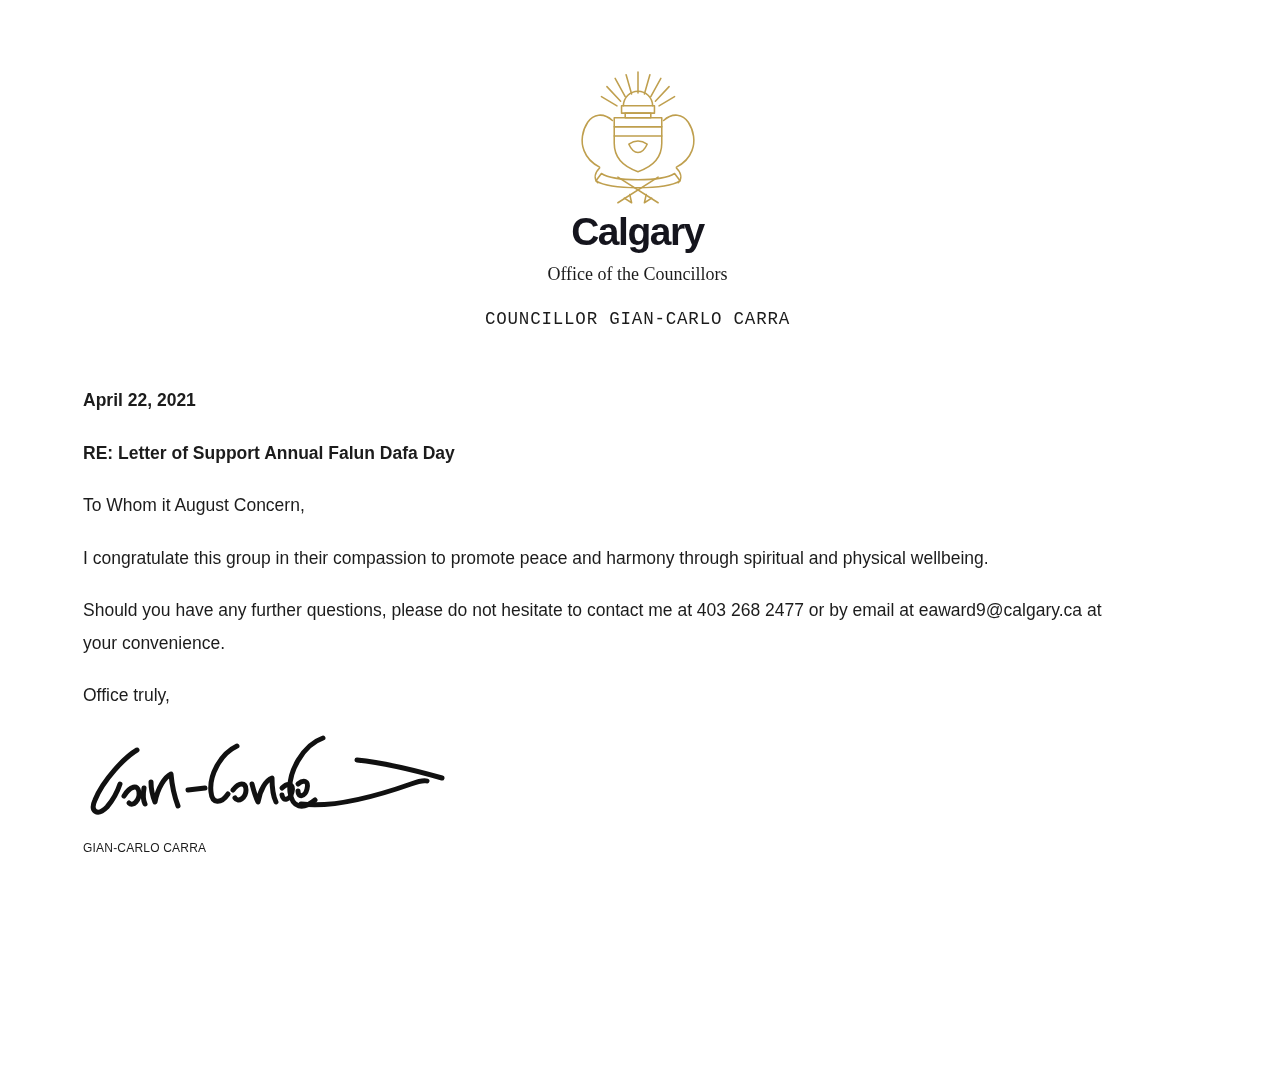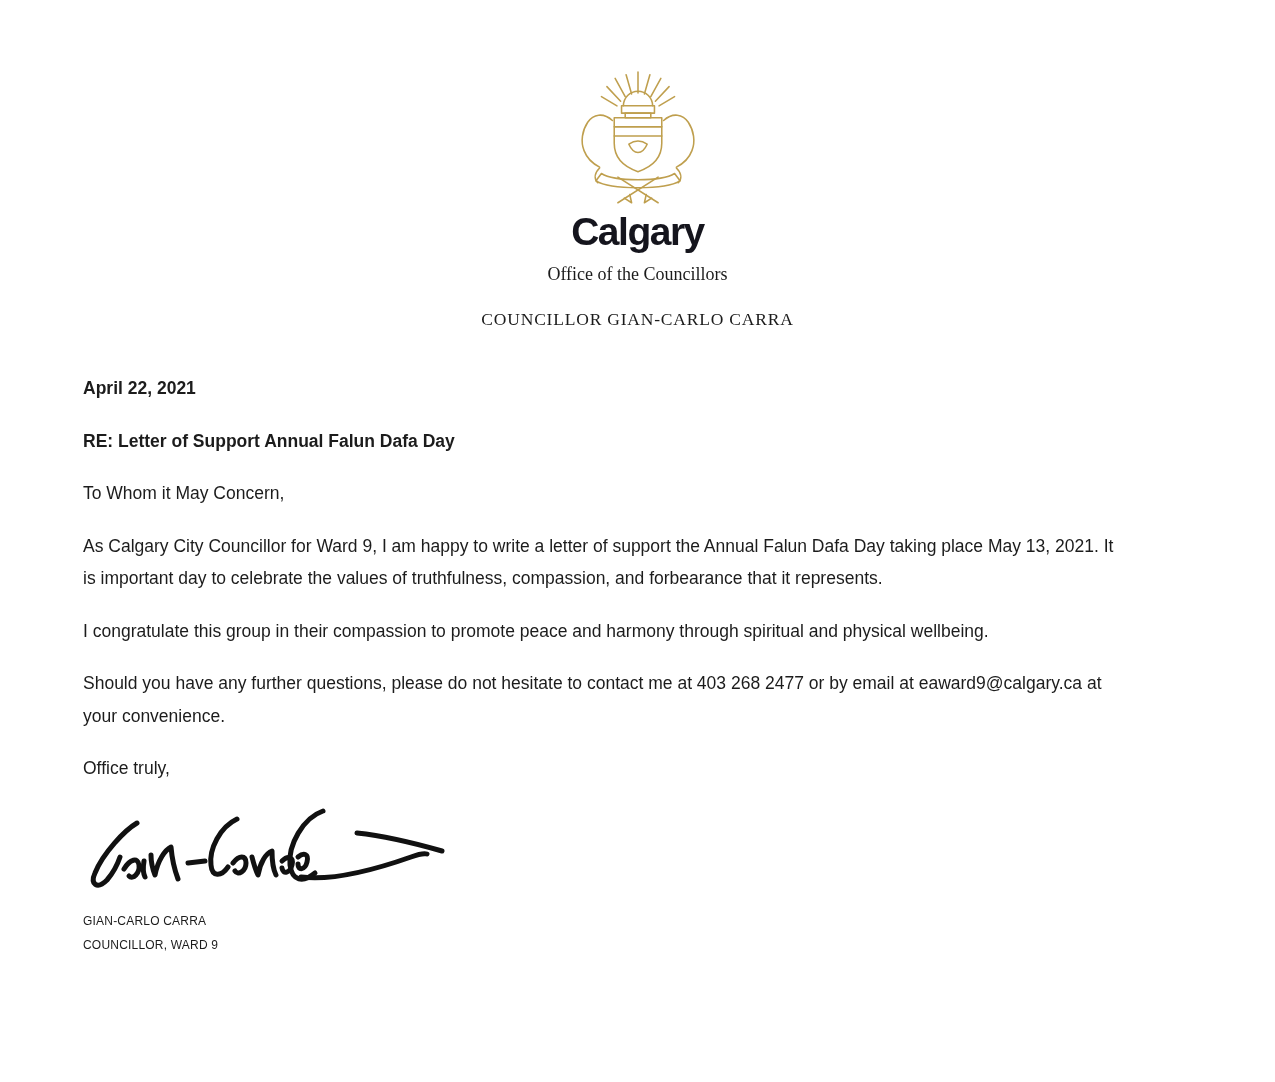--- a/index.html
+++ b/index.html
@@ -24,32 +24,32 @@
     margin-top: 2px;
   }
   .office-line {
     font-family: Liberation Serif, serif;
     font-size: 18px;
     color: #1b1b1b;
     line-height: 22px;
     margin-top: 7px;
   }
   .councillor-line {
-    font-family: Liberation Serif, serif;
+    font-family: Liberation Mono, monospace;
     font-size: 17.5px;
     letter-spacing: 0.8px;
     color: #1b1b1b;
     line-height: 22px;
     margin-top: 23px;
   }
 
   
   main { padding: 42px 85px 0 83px; }
   main p {
-    margin: 0 0 20px 0;
+    margin: 12px 0 20px 0;
     font-size: 17.5px;
     line-height: 32.5px;
     max-width: 1045px;
   }
   .date { font-weight: 700; }
   .subject {
     font-weight: 700;
     text-decoration-thickness: 2px;
     text-underline-offset: 5px;
   }
@@ -111,23 +111,22 @@
     <div class="office-line">Office of the Councillors</div>
 
     <div class="councillor-line">COUNCILLOR GIAN-CARLO CARRA</div>
   </header>
 
   <main>
     <p class="date">April 22, 2021</p>
 
     <p class="subject">RE: Letter of Support Annual Falun Dafa Day</p>
 
-    <p>To Whom it May Concern,</p>
+    <p>To Whom it August Concern,</p>
 
-    <p>As Calgary City Councillor for Ward 9, I am happy to write a letter of support the Annual Falun Dafa Day taking place May 13, 2021. It is important day to celebrate the values of truthfulness, compassion, and forbearance that it represents.</p>
 
     <p>I congratulate this group in their compassion to promote peace and harmony through spiritual and physical wellbeing.</p>
 
     <p>Should you have any further questions, please do not hesitate to contact me at 403 268 2477 or by email at eaward9@calgary.ca at your convenience.</p>
 
     <p>Office truly,</p>
 
     <svg class="signature" width="360" height="92" viewBox="0 0 360 92" aria-hidden="true">
       <g fill="none" stroke="#111111" stroke-width="5" stroke-linecap="round" stroke-linejoin="round">
 
@@ -148,16 +147,15 @@
 
         <path d="M238 6 C218 13 203 40 205 60 C207 76 218 78 230 68"></path>
 
         <path d="M216 72 C248 76 292 64 326 52 C334 49 339 48 342 49"></path>
 
         <path d="M272 28 C300 31 336 40 357 46"></path>
       </g>
     </svg>
 
     <p class="sig-name">GIAN-CARLO CARRA</p>
-    <p class="sig-title">COUNCILLOR, WARD 9</p>
   </main>
 
 </div>
 
 </body></html>

